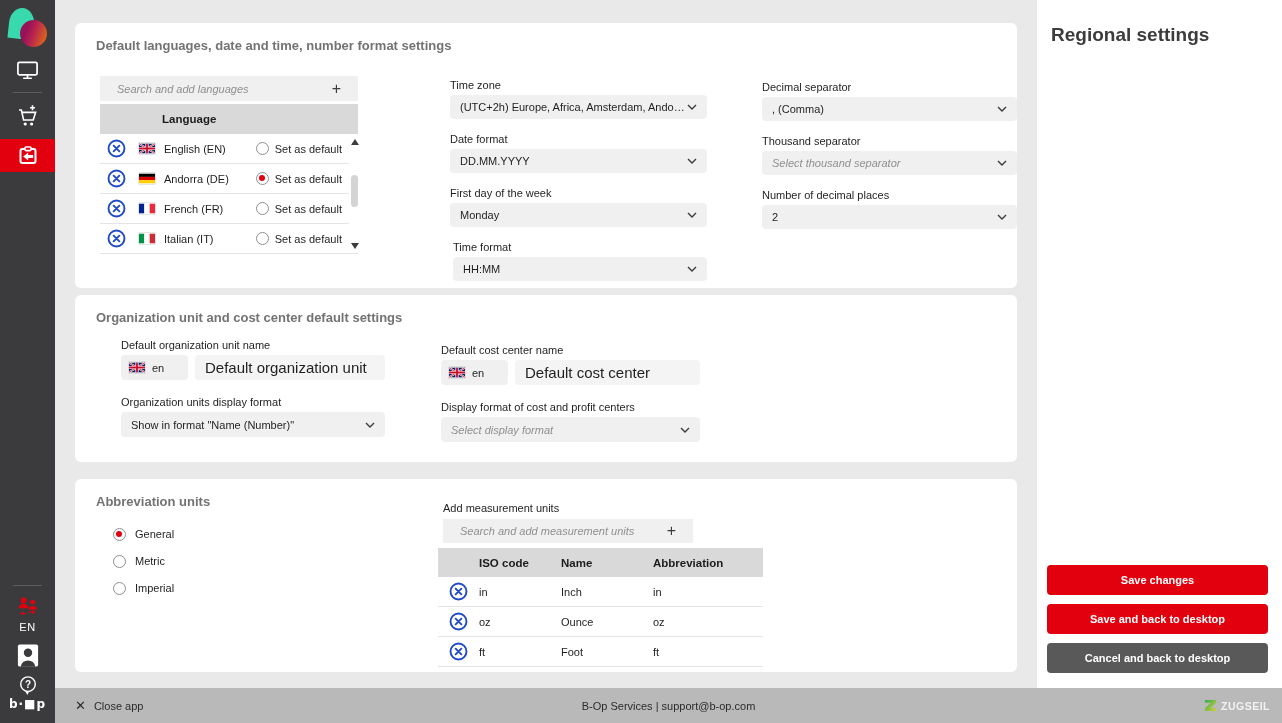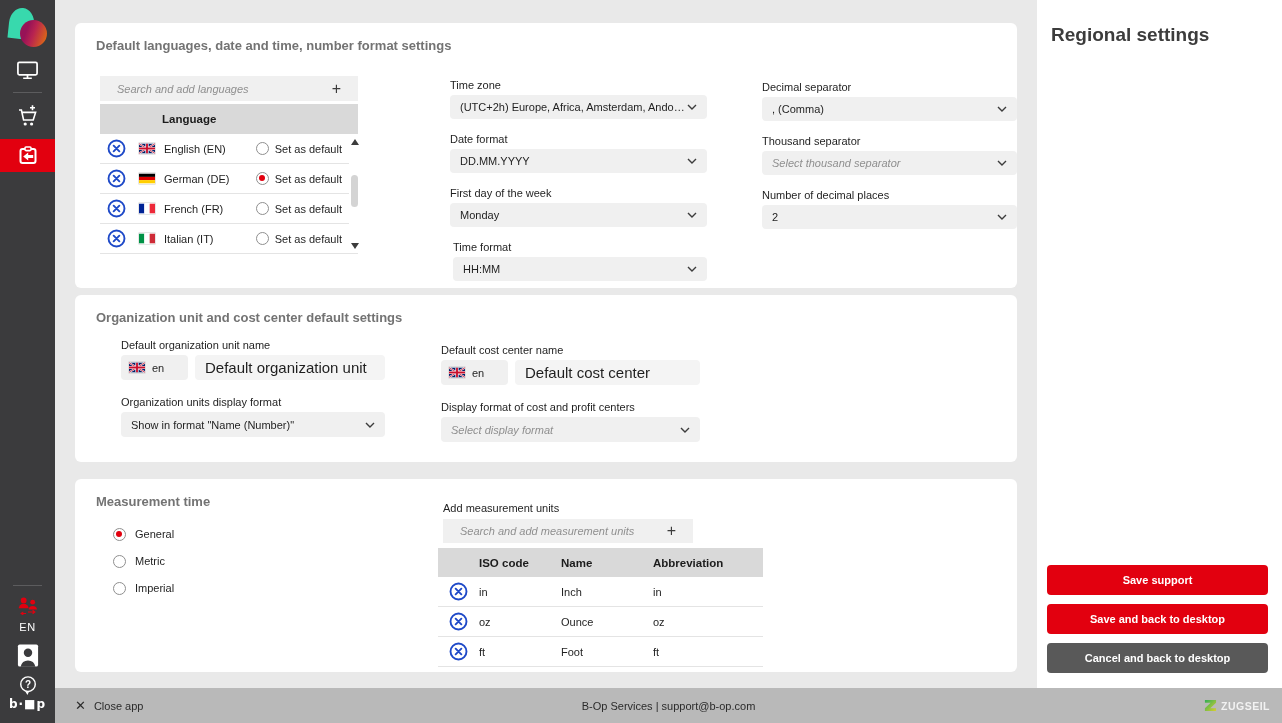--- a/index.html
+++ b/index.html
@@ -219,21 +219,21 @@
               <path d="M7 7l6 6M13 7l-6 6" stroke="#1e49c8" stroke-width="2" stroke-linecap="round"></path>
             </svg>
         </span>
         <span class="flag">
           <svg viewBox="0 0 60 36" width="16" height="11">
               <rect width="60" height="12" fill="#000"></rect>
               <rect y="12" width="60" height="12" fill="#dd0000"></rect>
               <rect y="24" width="60" height="12" fill="#ffce00"></rect>
             </svg>
         </span>
-        <span class="lang-name">German (DE)</span>
+        <span class="lang-name">Andorra (DE)</span>
         <span class="radio-group">
           <span class="radio checked"></span>
           <span class="radio-label">Set as default</span>
         </span>
       </div>
 
       <div class="lang-row">
         <span class="del">
           <svg viewBox="0 0 20 20" width="19" height="19">
               <circle cx="10" cy="10" r="8.4" fill="none" stroke="#1e49c8" stroke-width="2"></circle>
@@ -402,21 +402,21 @@
     <div class="select ph">
       <span class="select-value">Select display format</span>
       <svg width="10" height="6" viewBox="0 0 10 6">
           <path d="M1 1l4 4 4-4" stroke="#3c3c3c" stroke-width="1.4" fill="none"></path>
         </svg>
     </div>
   </div>
 </section>
 
 <section class="panel" id="panel-units">
-  <h2 class="panel-title">Measurement time</h2>
+  <h2 class="panel-title">Abbreviation units</h2>
 
   <div class="unit-radios">
     <div class="unit-radio-row">
       <span class="radio checked"></span>
       <span class="radio-label">General</span>
     </div>
     <div class="unit-radio-row">
       <span class="radio"></span>
       <span class="radio-label">Metric</span>
     </div>
@@ -479,21 +479,21 @@
       <span class="ut-c2">ft</span>
       <span class="ut-c3">Foot</span>
       <span class="ut-c4">ft</span>
     </div>
   </div>
 </section>
 
 <aside class="right-panel">
   <h1 class="right-title">Regional settings</h1>
   <div class="right-buttons">
-    <button class="btn red">Save support</button>
+    <button class="btn red">Save changes</button>
     <button class="btn red">Save and back to desktop</button>
     <button class="btn dark">Cancel and back to desktop</button>
   </div>
 </aside>
 
 <footer class="bottom-bar">
   <span class="support-text">B-Op Services | support@b-op.com</span>
   <span class="close-group">
     <span class="close-x">✕</span>
     <span>Close app</span>

